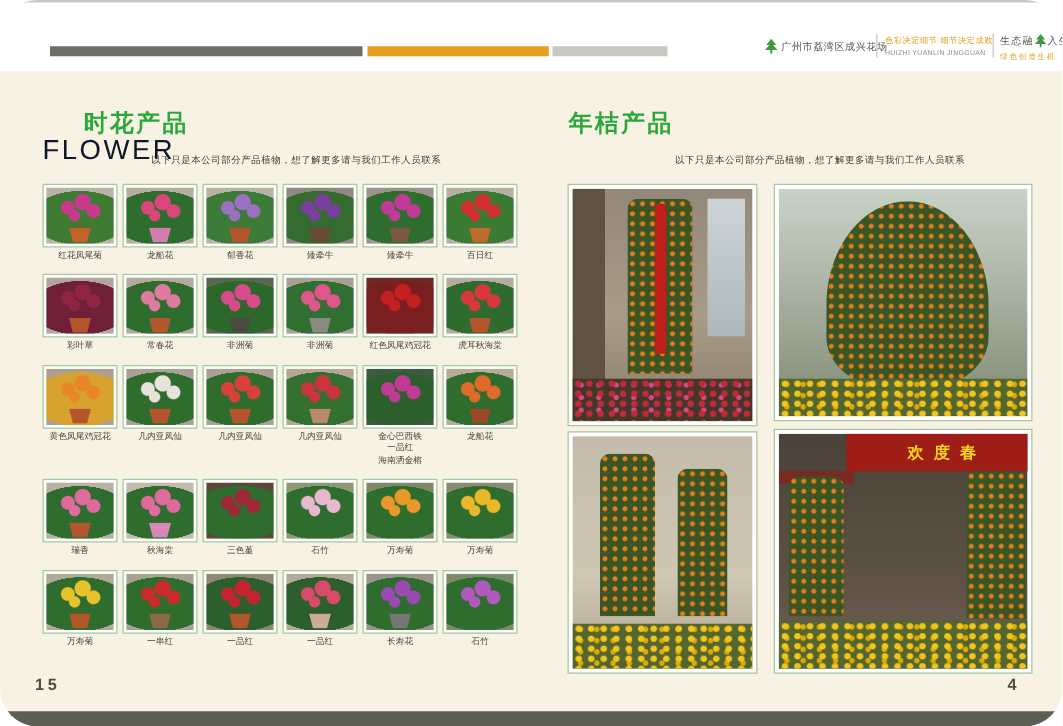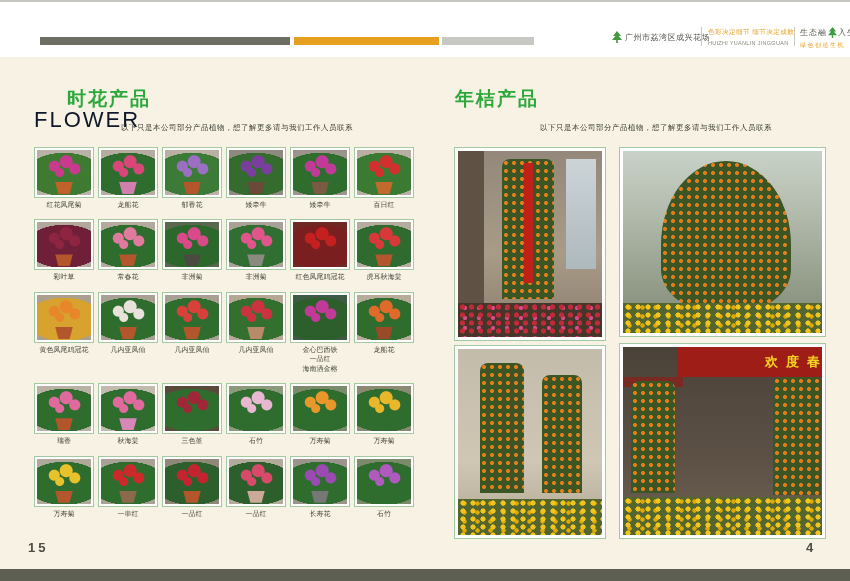--- a/index.html
+++ b/index.html
@@ -1,17 +1,17 @@
 <!DOCTYPE html>
 <html><head>
 <meta charset="utf-8">
 <style>
   * { margin:0; padding:0; box-sizing:border-box; }
   body { font-family:"Liberation Sans","DejaVu Sans",sans-serif; background:#ffffff; }
-  .canvas { position:relative; width:850px; height:581px; background:#ffffff; overflow:hidden; }
+  .canvas { position:relative; width:850px; height:581px; background:#ffffff; overflow:hidden;border-radius:30px; }
 
   
   .topline { position:absolute; left:0; top:0; width:850px; height:2px; background:#c6c6c2; }
 
   
   .bar { position:absolute; top:37px; height:8px; }
   .bar-dark   { left:40px;  width:250px; background:#6e6e64; }
   .bar-orange { left:294px; width:145px; background:#e79f1f; }
   .bar-light  { left:442px; width:92px;  background:#c8c8c3; }
 
@@ -70,21 +70,21 @@
   .pA-banner  { left:66px; top:12px; width:9px; height:120px; background:#c0201a; }
   .pA-base    { left:0; bottom:0; width:100%; height:34px; }
   
   .pB-mound { left:38px; top:10px; width:130px; height:150px; border-radius:50% 50% 40% 40% / 56% 56% 28% 28%; }
   .pB-base  { left:0; bottom:0; width:100%; height:30px; }
   
   .pC-t1 { left:22px; top:14px; width:44px; height:130px; border-radius:8px 8px 0 0; }
   .pC-t2 { left:84px; top:26px; width:40px; height:118px; border-radius:8px 8px 0 0; }
   .pC-base { left:0; bottom:0; width:100%; height:36px; }
   
-  .pD-sign { left:54px; top:0; width:151px; height:30px; background:#9e1d17; display:flex; align-items:center; justify-content:flex-end; padding-left:10px; }
+  .pD-sign { left:54px; top:0; width:151px; height:30px; background:#9e1d17; display:flex; align-items:center; justify-content:center; padding-left:10px; }
   .pD-sign-text { font-size:13px; font-weight:bold; color:#f5d21f; letter-spacing:8px; }
   .pD-t1 { left:8px; top:34px; width:44px; height:112px; border-radius:8px 8px 0 0; }
   .pD-t2 { left:150px; top:30px; width:48px; height:118px; border-radius:8px 8px 0 0; }
   .pD-awn { left:0; top:30px; width:60px; height:10px; background:#7a2a22; }
   .pD-base { left:0; bottom:0; width:100%; height:38px; }
 
   
   .pagenum { position:absolute; font-size:13px; font-weight:bold; color:#4e4e46; letter-spacing:3px; }
   .pn-left { left:28px; top:540px; } .pn-right { left:806px; top:540px; }
   .footbar { position:absolute; left:0; top:569px; width:850px; height:12px; background:#5d5f53; }

